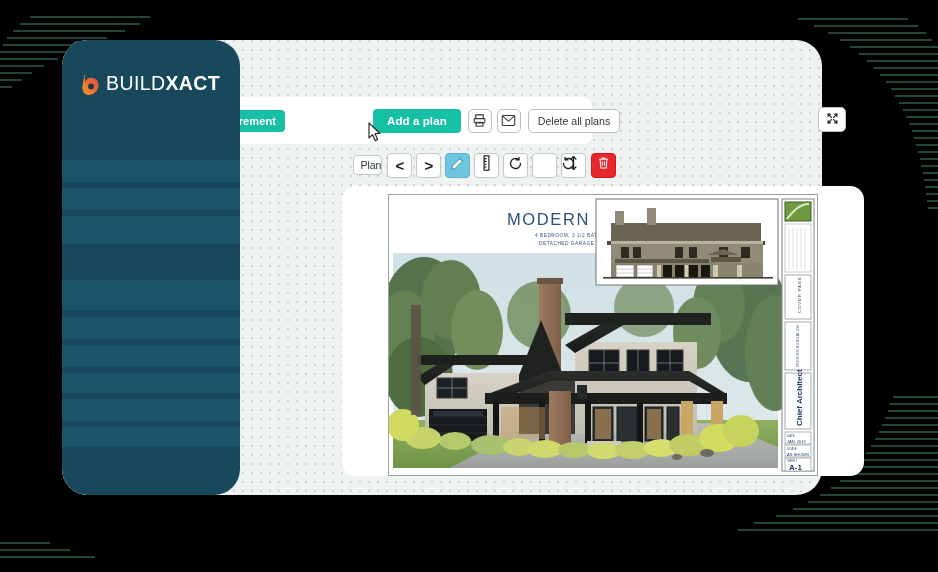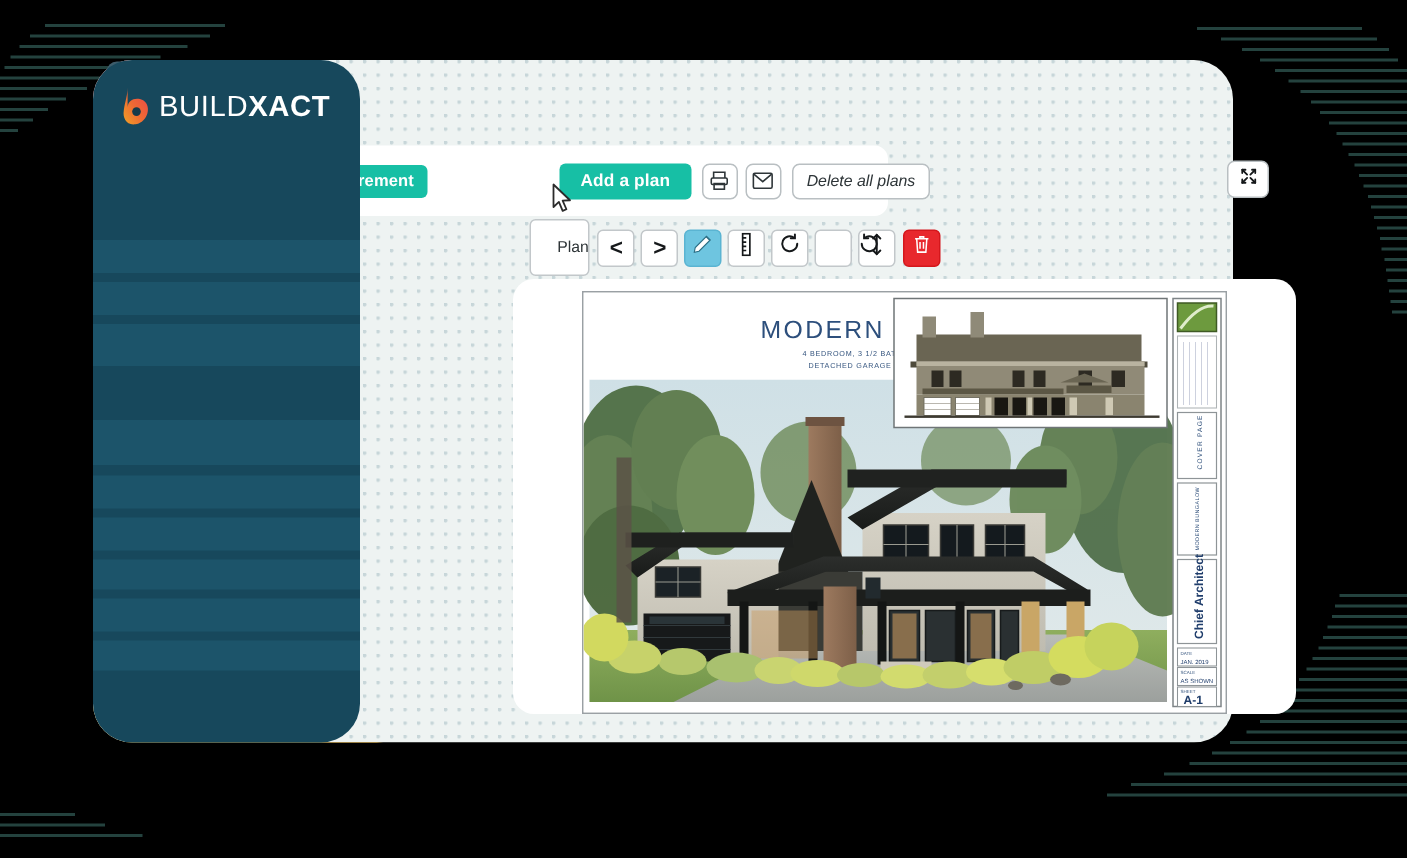--- a/index.html
+++ b/index.html
@@ -47,21 +47,21 @@
   #sidebar {
     position: absolute;
     left: 62px; top: 40px;
     width: 178px; height: 455px;
     border-radius: 26px;
     background: #17485c;
     overflow: hidden;
   }
   #logo-wrap {
     position: absolute;
-    left: 18px; top: 16px;
+    left: 18px; top: 28px;
     display: flex; align-items: center; gap: 4px;
   }
   #logo-mark { width: 22px; height: 30px; display:block; }
   #logo-text {
     font-size: 19.5px; letter-spacing: .4px;
     color: #ffffff; font-weight: 300;
     white-space: nowrap;
   }
   #logo-text b { font-weight: 800; }
 
@@ -159,26 +159,26 @@
     width: 21px; height: 21px;
     background: #ffffff;
     border: 1px solid #c2c7ca;
     border-radius: 4px;
     display: flex; align-items: center; justify-content: center;
     cursor: pointer;
     flex: none;
   }
 
   #plan-select {
-    width: 64px; height: 38px;
+    width: 64px; height: 20px;
     background: #ffffff;
     border: 1px solid #c2c7ca;
     border-radius: 4px;
     display: flex; align-items: center;
-    padding-left: 17px;
+    padding-left: 6px;
     font-size: 10.5px; color: #2e3538;
     cursor: pointer;
   }
 
   .nav-arrow {
     width: 25px; height: 25px;
     background: #ffffff;
     border: 1px solid #c2c7ca;
     border-radius: 4px;
     display: flex; align-items: center; justify-content: center;
@@ -358,21 +358,21 @@
         </span>
       </div>
       <div class="icon-btn" style="margin-left:5px;">
         <span>
           <svg width="15" height="13" viewBox="0 0 24 20" fill="none" stroke="#2e3538" stroke-width="1.7">
             <rect x="2" y="2" width="20" height="16" rx="1.5"></rect>
             <path d="M2.5 3l9.5 8 9.5-8"></path>
           </svg>
         </span>
       </div>
-      <button class="btn-outline" style="margin-left:7px;height:24px;font-style:italic;">Delete all plans</button>
+      <button class="btn-outline" style="margin-left:7px;height:24px;">Delete all plans</button>
     </div>
 
     <div id="toolbar-secondary" style="left:8px;top:112px;width:545px;">
       <div class="sm-btn">
         <span>
           <svg width="13" height="13" viewBox="0 0 24 24" fill="none" stroke="#555d61" stroke-width="1.8">
             <path d="M6 9V3h12v6"></path>
             <rect x="3.5" y="9" width="17" height="7" rx="1.5"></rect>
             <rect x="6.5" y="15" width="11" height="6"></rect>
           </svg>

